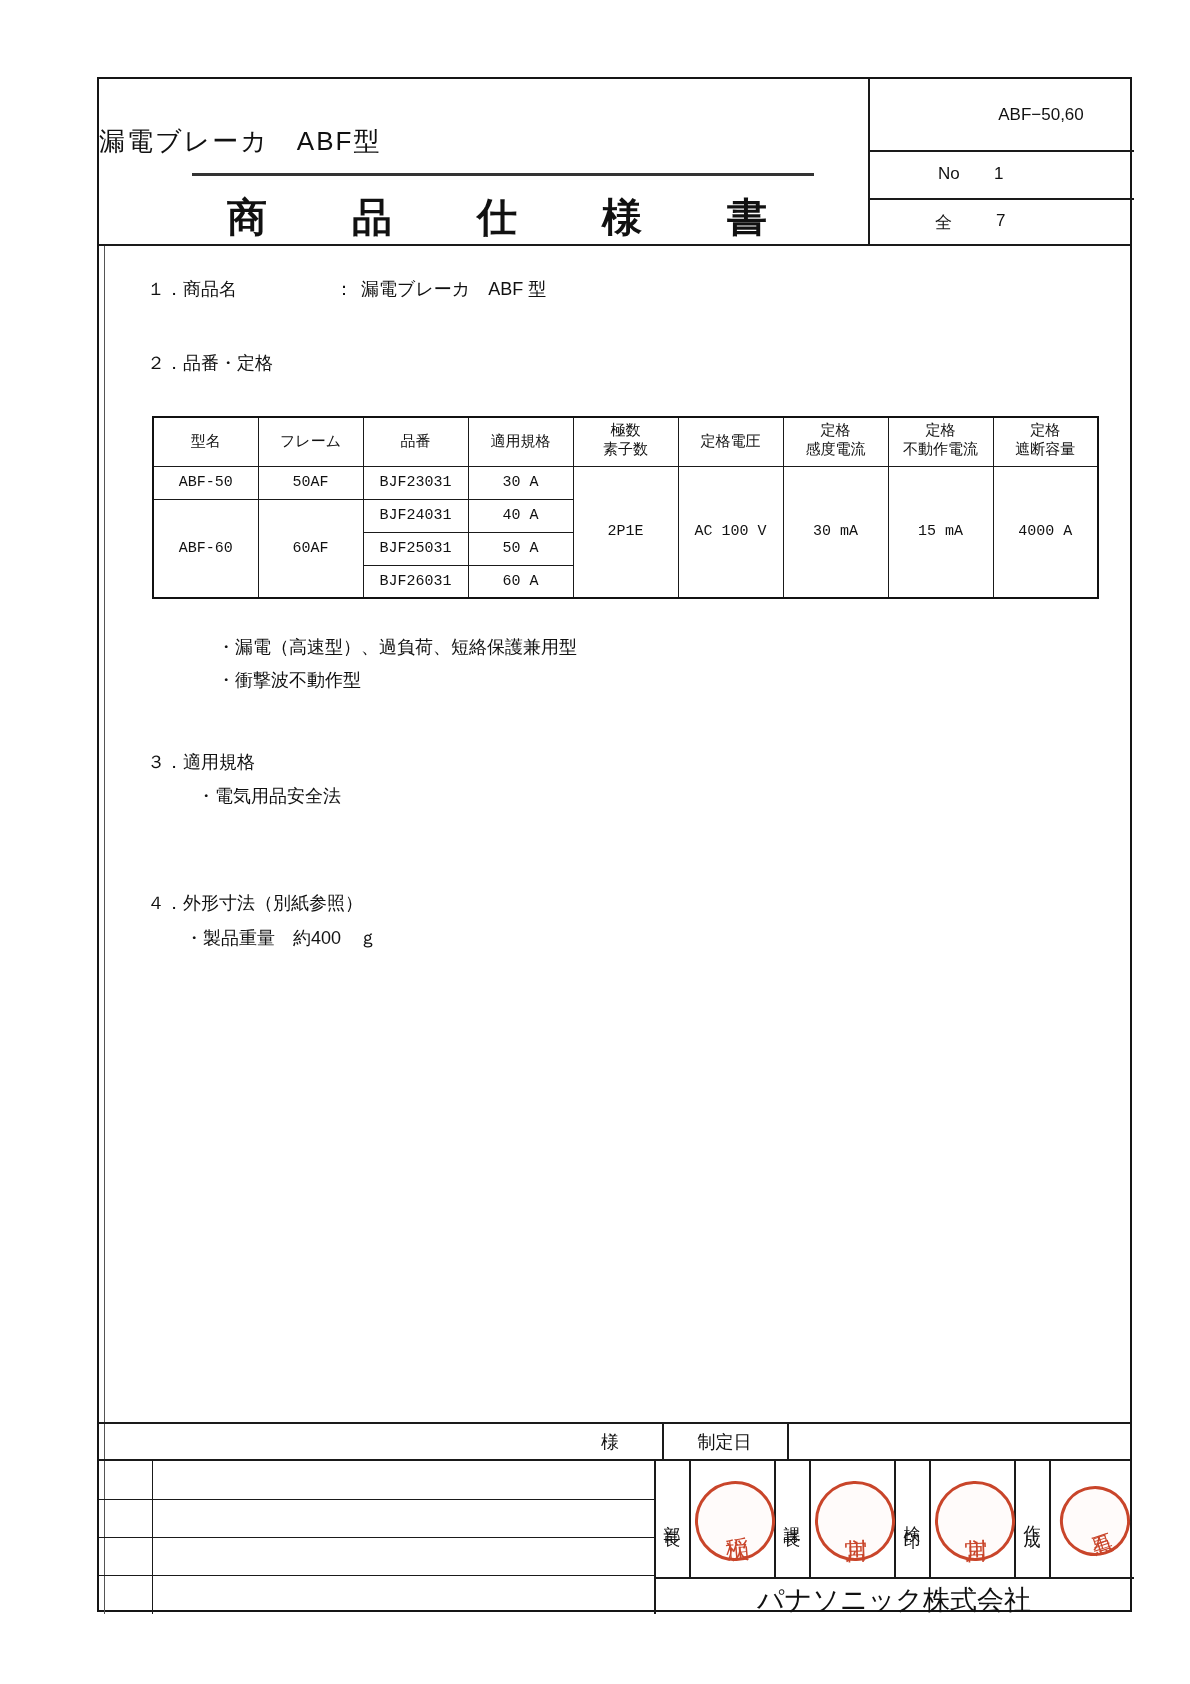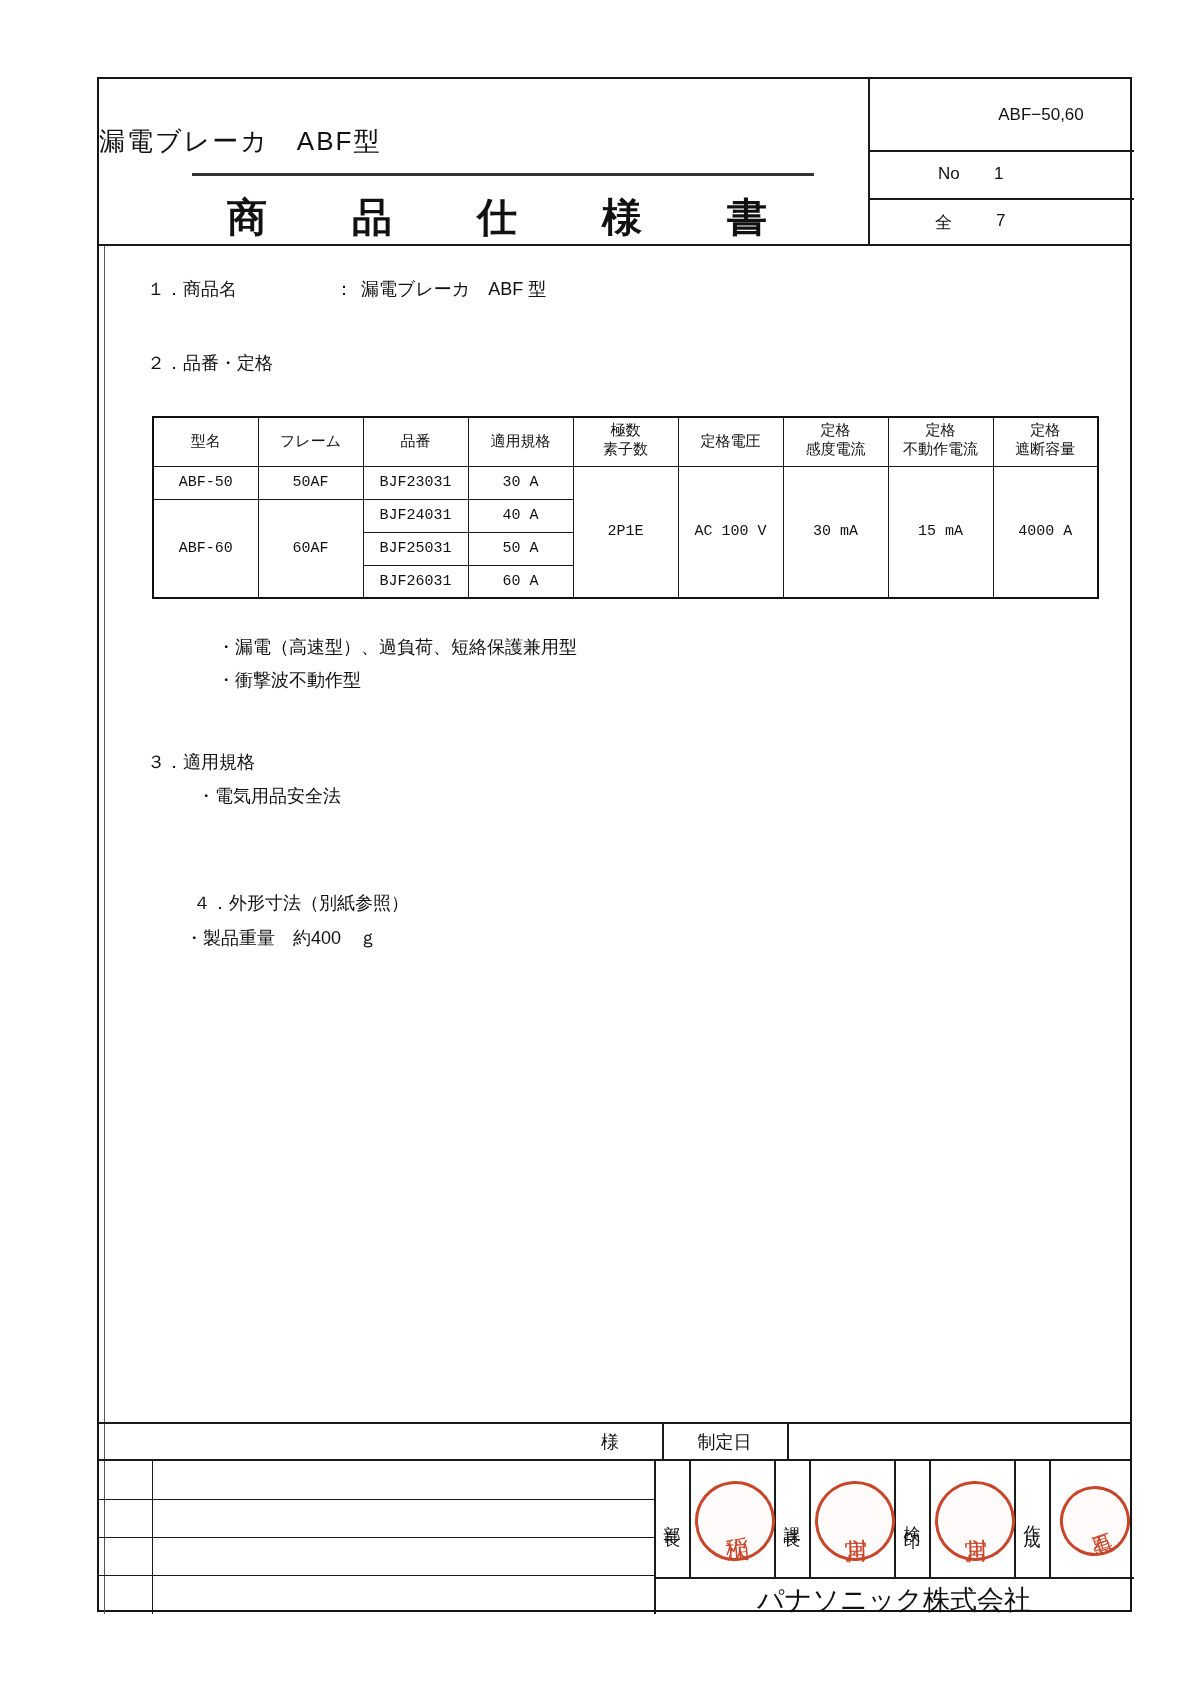--- a/index.html
+++ b/index.html
@@ -34,21 +34,21 @@
   .txt{position:absolute;font-size:18px;white-space:nowrap;}
   .sec1-label{left:48px;top:198px;}
   .sec1-sep{left:236px;top:198px;}
   .sec1-value{left:262px;top:198px;}
   .sec2-heading{left:48px;top:272px;}
   .note-1{left:118px;top:556px;}
   .note-2{left:118px;top:589px;}
   .sec3-heading{left:48px;top:671px;}
   .sec3-item1{left:98px;top:705px;}
   .sec3-item2{left:86px;top:741px;}
-  .sec4-heading{left:48px;top:812px;margin-left:46px;}
+  .sec4-heading{left:48px;top:812px;}
   .sec4-item{left:86px;top:847px;}
   
   .spec-table{position:absolute;left:53px;top:337px;border-collapse:collapse;
     table-layout:fixed;font-size:15px;font-family:Liberation Mono, monospace;}
   .spec-table td,.spec-table th{border:1.5px solid #1a1a1a;text-align:center;
     vertical-align:middle;font-weight:normal;padding:0;white-space:nowrap;}
   .spec-table{border:2px solid #111;}
   .spec-table col{width:105px;}
   .spec-table .hrow{height:49px;}
   .spec-table .drow{height:33px;}

